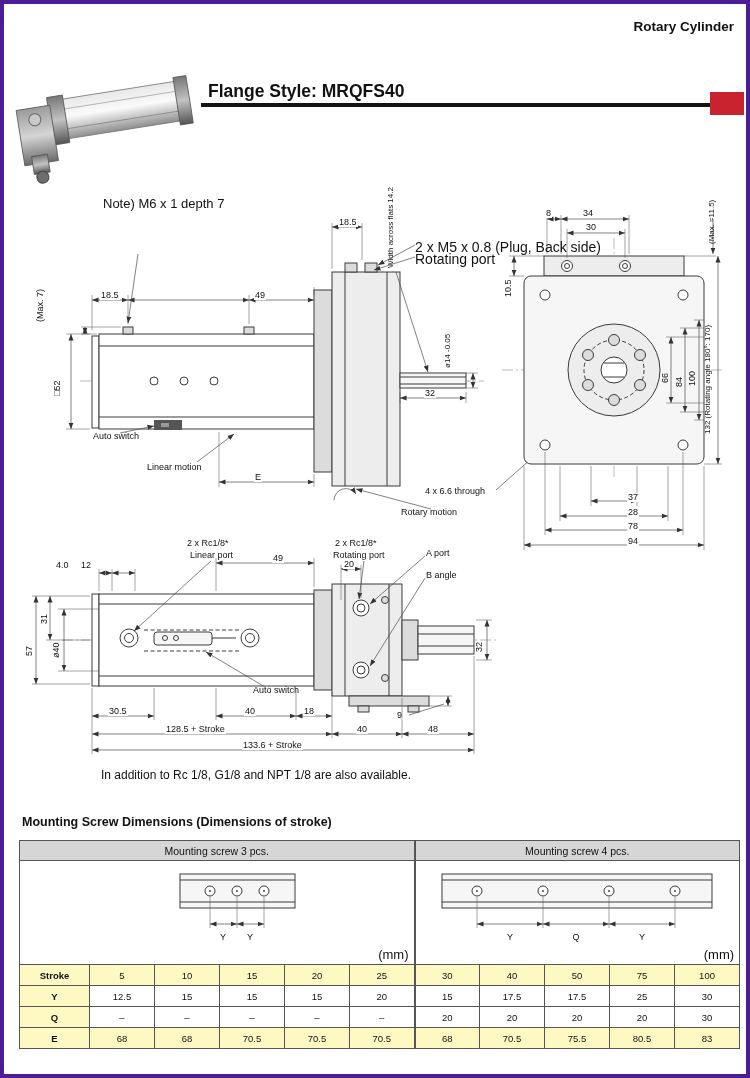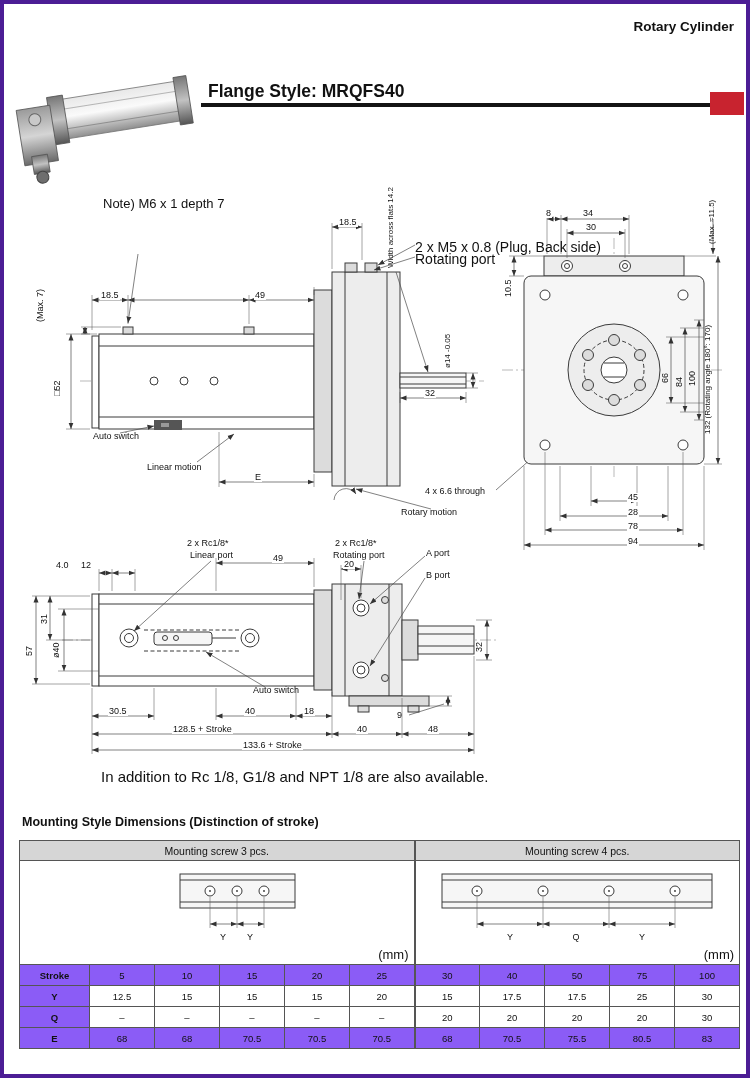--- a/index.html
+++ b/index.html
@@ -22,28 +22,28 @@
   .lbl.s{font-size:14px}
   .vlbl{position:absolute;font-size:9px;line-height:1;white-space:nowrap;transform:rotate(-90deg);transform-origin:0 0}
   .vlbl.s{font-size:8px}
   .note-title{position:absolute;left:99px;top:192px;font-size:13px}
   .note-body{position:absolute;left:84px;top:204px;width:180px;font-size:7.6px;line-height:1.32}
   
   .brand{position:absolute;top:15px;right:12px;display:flex;align-items:baseline;gap:9px}
   .brand .pt{font-size: 13.5px;font-weight:bold}
   .brand .sr{font-size:27px;font-weight:bold;font-style:italic;letter-spacing:-.5px}
   .title{position:absolute;left:204px;top:77px;font-size:17.5px;font-weight:bold}
-  .footnote{position:absolute;left:97px;top:764px;font-size:15px}
+  .footnote{position:absolute;left:97px;top:764px;font-size:12px}
   
   .mount-head{position:absolute;left:18px;top:811px;font-size:12.5px;font-weight:bold}
   .mtable{position:absolute;left:15px;top:836px;width:720px;border-collapse:collapse;table-layout:fixed;font-size:9.5px}
   .mtable td,.mtable th{border:1px solid #555;text-align:center;padding:0;height:21px;font-weight:normal}
   .mtable th{font-weight:bold}
   .mtable .hdr{background:#d6d6d6;font-size:10.5px;height:20px}
-  .mtable .shade{background:#8b5cf6}
+  .mtable .shade{background:#fef9c3}
   .mtable .diag{height:104px;background:#fff;position:relative;vertical-align:middle}
   .mtable .split{border-left:2px solid #555}
   .mm{position:absolute;right:5px;bottom:2px;font-size:13px}
   .dtxt{font-size:9px;fill:#111;text-anchor:middle;font-family:"Liberation Sans",sans-serif}
 </style>
 </head>
 <body>
 
 <div class="page">
 
@@ -319,52 +319,52 @@
 
   <span class="lbl bg" style="left:541px;top:205px">8</span>
   <span class="lbl bg" style="left:578px;top:205px">34</span>
   <span class="lbl bg" style="left:581px;top:219px">30</span>
   <span class="vlbl" style="left:500px;top:293px">10.5</span>
   <span class="vlbl s" style="left:704px;top:240px">(Max. ≈11.5)</span>
   <span class="vlbl" style="left:657px;top:379px">66</span>
   <span class="vlbl" style="left:671px;top:383px">84</span>
   <span class="vlbl" style="left:684px;top:382px">100</span>
   <span class="vlbl s" style="left:700px;top:430px">132 (Rotating angle 180°: 170)</span>
-  <span class="lbl bg" style="left:623px;top:489px">45</span>
+  <span class="lbl bg" style="left:623px;top:489px">37</span>
   <span class="lbl bg" style="left:623px;top:504px">28</span>
   <span class="lbl bg" style="left:623px;top:518px">78</span>
   <span class="lbl bg" style="left:623px;top:533px">94</span>
 
   <span class="lbl" style="left:183px;top:535px">2 x Rc1/8*</span>
   <span class="lbl" style="left:186px;top:547px">Linear port</span>
   <span class="lbl" style="left:331px;top:535px">2 x Rc1/8*</span>
   <span class="lbl" style="left:329px;top:547px">Rotating port</span>
   <span class="lbl" style="left:422px;top:545px">A port</span>
-  <span class="lbl" style="left:422px;top:567px">B port</span>
+  <span class="lbl" style="left:422px;top:567px">B angle</span>
   <span class="lbl" style="left:52px;top:557px">4.0</span>
   <span class="lbl" style="left:77px;top:557px">12</span>
   <span class="lbl bg" style="left:268px;top:550px">49</span>
   <span class="lbl bg" style="left:339px;top:556px">20</span>
   <span class="vlbl" style="left:36px;top:620px">31</span>
   <span class="vlbl" style="left:21px;top:652px">57</span>
   <span class="vlbl" style="left:48px;top:654px">ø40</span>
   <span class="vlbl" style="left:471px;top:648px">32</span>
   <span class="lbl" style="left:249px;top:682px">Auto switch</span>
   <span class="lbl bg" style="left:104px;top:703px">30.5</span>
   <span class="lbl bg" style="left:240px;top:703px">40</span>
   <span class="lbl bg" style="left:299px;top:703px">18</span>
   <span class="lbl" style="left:393px;top:707px">9</span>
   <span class="lbl bg" style="left:352px;top:721px">40</span>
   <span class="lbl bg" style="left:423px;top:721px">48</span>
-  <span class="lbl bg" style="left:168px;top:721px">128.5 + Stroke</span>
+  <span class="lbl bg" style="left:161px;top:721px">128.5 + Stroke</span>
   <span class="lbl bg" style="left:238px;top:737px">133.6 + Stroke</span>
 
   <div class="footnote">In addition to Rc 1/8, G1/8 and NPT 1/8 are also available.</div>
 
-  <div class="mount-head">Mounting Style Dimensions (Distinction of stroke)</div>
+  <div class="mount-head">Mounting Screw Dimensions (Dimensions of stroke)</div>
 
   <table class="mtable">
     <colgroup>
       <col style="width:70px">
       <col style="width:65px">
         <col style="width:65px">
         <col style="width:65px">
         <col style="width:65px">
         <col style="width:65px">
       <col style="width:65px">

